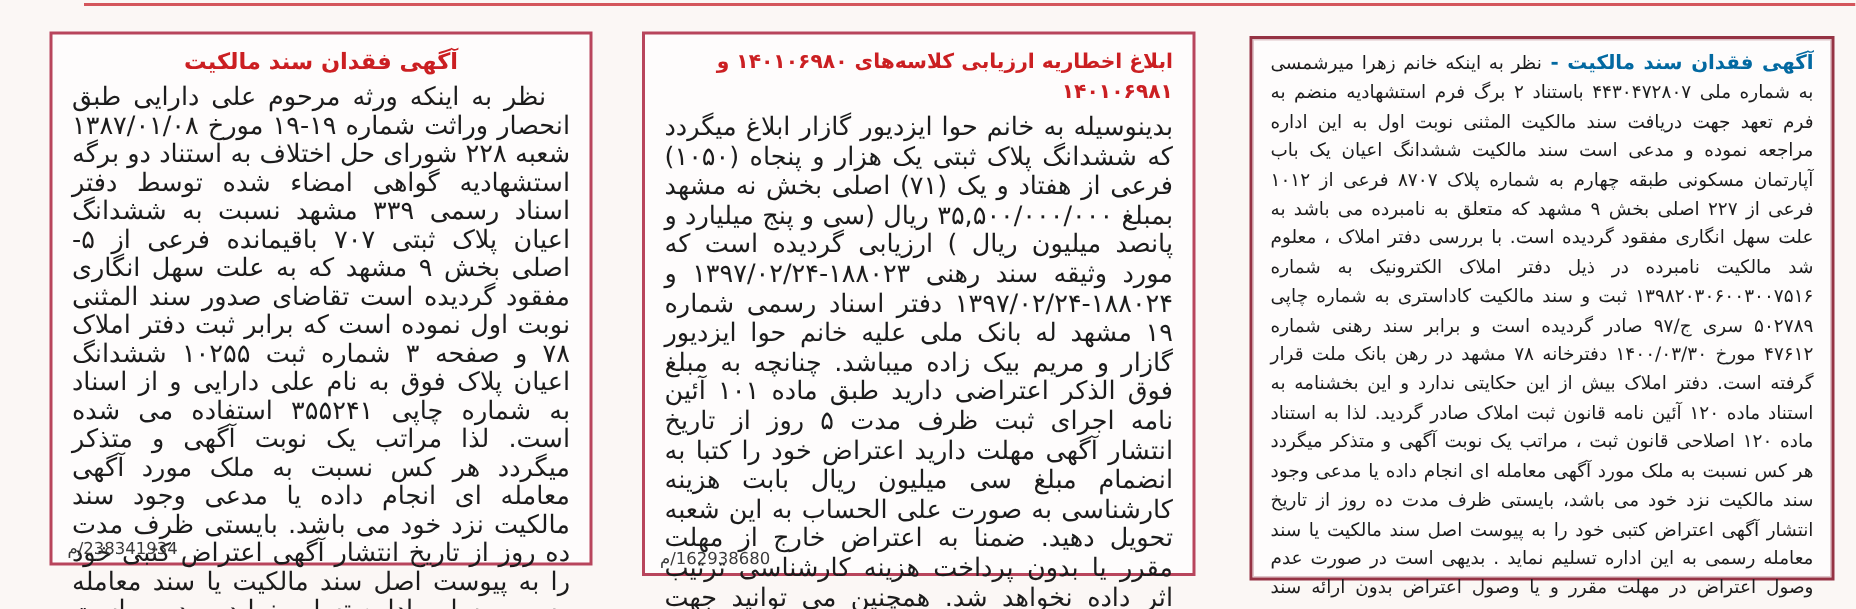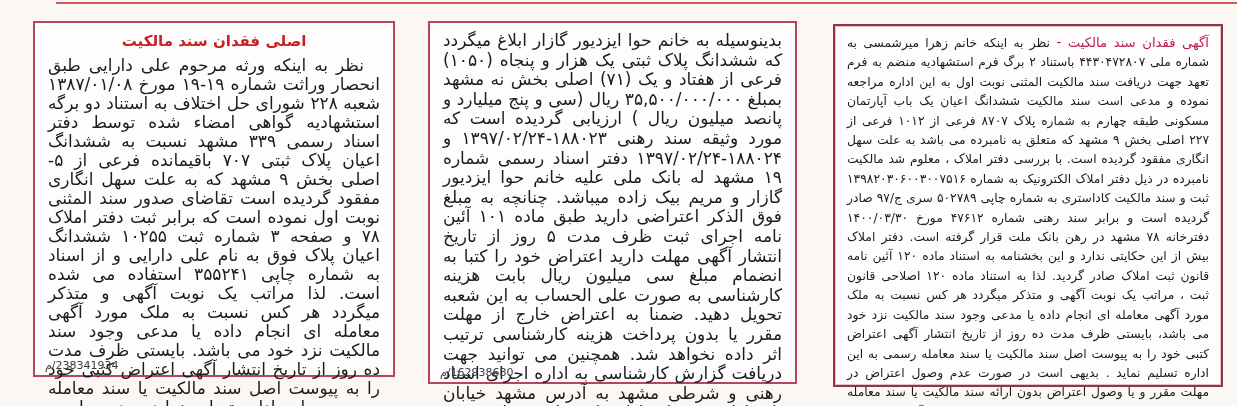--- a/index.html
+++ b/index.html
@@ -35,21 +35,21 @@
     font-size:13.5px;line-height:20px;margin:0 0 5px 0;
   }
   .body-text{
     font-size:17px;line-height:19px;
     text-align:justify;text-align-last:right;
     margin:0;
   }
   .body-text.indent{text-indent:16px;}
   .notice-middle .body-text{line-height:19.6px;}
   .notice-right .body-text{font-size:12.3px;line-height:19.4px;}
-  .inline-title{font-weight:normal;color:#be185d;font-size:13.2px;}
+  .inline-title{font-weight:bold;color:#0369a1;font-size:13.2px;}
   .sig{
     font-size:12.4px;line-height:19px;margin:1px 0 0 0;
     text-align:justify;text-align-last:left;
   }
   .sig-middle{
     font-weight:bold;color:#7f1d1d;
     text-align:right;text-align-last:right;
     font-size:12.6px;line-height:20px;margin-top:16px;
   }
   .ref{
@@ -63,27 +63,28 @@
     font-size:11px;color:#3a3a3a;letter-spacing:1.5px;
   }
   .ref-row .num{direction:ltr;unicode-bidi:bidi-override;}
 </style>
 </head>
 <body>
 
 <div class="top-rule"></div>
 
 <div class="notice notice-left">
-  <div class="title-center">اصلی فقدان سند مالکیت</div>
+  <div class="title-center">آگهی فقدان سند مالکیت</div>
   <p class="body-text indent">نظر به اینکه ورثه مرحوم علی دارایی طبق انحصار وراثت شماره ۱۹-۱۹ مورخ ۱۳۸۷/۰۱/۰۸ شعبه ۲۲۸ شورای حل اختلاف به استناد دو برگه استشهادیه گواهی امضاء شده توسط دفتر اسناد رسمی ۳۳۹ مشهد نسبت به ششدانگ اعیان پلاک ثبتی ۷۰۷ باقیمانده فرعی از ۵- اصلی بخش ۹ مشهد که به علت سهل انگاری مفقود گردیده است تقاضای صدور سند المثنی نوبت اول نموده است که برابر ثبت دفتر املاک ۷۸ و صفحه ۳ شماره ثبت ۱۰۲۵۵ ششدانگ اعیان پلاک فوق به نام علی دارایی و از اسناد به شماره چاپی ۳۵۵۲۴۱ استفاده می شده است. لذا مراتب یک نوبت آگهی و متذکر میگردد هر کس نسبت به ملک مورد آگهی معامله ای انجام داده یا مدعی وجود سند مالکیت نزد خود می باشد. بایستی ظرف مدت ده روز از تاریخ انتشار آگهی اعتراض کتبی خود را به پیوست اصل سند مالکیت یا سند معامله رسمی به این اداره تسلیم نماید . بدیهی است در صورت عدم وصول اعتراض در مهلت مقرر و یا وصول اعتراض بدون ارائه سند مالکیت یا سند معامله رسمی نسبت به صدور سند مالکیت المثنی و تسلیم آن به متقاضی اقدام خواهد شد .</p>
   <p class="sig">م الف ۸۳۶ علی فضلی&nbsp;&nbsp;&nbsp; رئیس اداره ثبت اسناد و املاک منطقه یک مشهد</p>
   <div class="ref"><span>م/</span><span>238341934</span></div>
 </div>
 
 <div class="notice notice-middle">
+  <div class="title-line">ابلاغ اخطاریه ارزیابی کلاسه‌های ۱۴۰۱۰۶۹۸۰ و ۱۴۰۱۰۶۹۸۱</div>
   <p class="body-text">بدینوسیله به خانم حوا ایزدیور گازار ابلاغ میگردد که ششدانگ پلاک ثبتی یک هزار و پنجاه (۱۰۵۰) فرعی از هفتاد و یک (۷۱) اصلی بخش نه مشهد بمبلغ ۳۵,۵۰۰/۰۰۰/۰۰۰ ریال (سی و پنج میلیارد و پانصد میلیون ریال ) ارزیابی گردیده است که مورد وثیقه سند رهنی ۱۸۸۰۲۳-۱۳۹۷/۰۲/۲۴ و ۱۸۸۰۲۴-۱۳۹۷/۰۲/۲۴ دفتر اسناد رسمی شماره ۱۹ مشهد له بانک ملی علیه خانم حوا ایزدیور گازار و مریم بیک زاده میباشد. چنانچه به مبلغ فوق الذکر اعتراضی دارید طبق ماده ۱۰۱ آئین نامه اجرای ثبت ظرف مدت ۵ روز از تاریخ انتشار آگهی مهلت دارید اعتراض خود را کتبا به انضمام مبلغ سی میلیون ریال بابت هزینه کارشناسی به صورت علی الحساب به این شعبه تحویل دهید. ضمنا به اعتراض خارج از مهلت مقرر یا بدون پرداخت هزینه کارشناسی ترتیب اثر داده نخواهد شد. همچنین می توانید جهت دریافت گزارش کارشناسی به اداره اجرای اسناد رهنی و شرطی مشهد به آدرس مشهد خیابان پاسداران نبش پاسداران ۳/۱ مراجعه نمایید.</p>
   <p class="sig sig-middle">م الف ۸۳۵- اداره اجرای اسناد رهنی و شرطی مشهد</p>
   <div class="ref"><span>م/</span><span>162938680</span></div>
 </div>
 
 <div class="notice notice-right">
   <p class="body-text"><span class="inline-title">آگهی فقدان سند مالکیت - </span><span>نظر به اینکه خانم زهرا میرشمسی به شماره ملی ۴۴۳۰۴۷۲۸۰۷ باستناد ۲ برگ فرم استشهادیه منضم به فرم تعهد جهت دریافت سند مالکیت المثنی نوبت اول به این اداره مراجعه نموده و مدعی است سند مالکیت ششدانگ اعیان یک باب آپارتمان مسکونی طبقه چهارم به شماره پلاک ۸۷۰۷ فرعی از ۱۰۱۲ فرعی از ۲۲۷ اصلی بخش ۹ مشهد که متعلق به نامبرده می باشد به علت سهل انگاری مفقود گردیده است. با بررسی دفتر املاک ، معلوم شد مالکیت نامبرده در ذیل دفتر املاک الکترونیک به شماره ۱۳۹۸۲۰۳۰۶۰۰۳۰۰۷۵۱۶ ثبت و سند مالکیت کاداستری به شماره چاپی ۵۰۲۷۸۹ سری ج/۹۷ صادر گردیده است و برابر سند رهنی شماره ۴۷۶۱۲ مورخ ۱۴۰۰/۰۳/۳۰ دفترخانه ۷۸ مشهد در رهن بانک ملت قرار گرفته است. دفتر املاک بیش از این حکایتی ندارد و این بخشنامه به استناد ماده ۱۲۰ آئین نامه قانون ثبت املاک صادر گردید. لذا به استناد ماده ۱۲۰ اصلاحی قانون ثبت ، مراتب یک نوبت آگهی و متذکر میگردد هر کس نسبت به ملک مورد آگهی معامله ای انجام داده یا مدعی وجود سند مالکیت نزد خود می باشد، بایستی ظرف مدت ده روز از تاریخ انتشار آگهی اعتراض کتبی خود را به پیوست اصل سند مالکیت یا سند معامله رسمی به این اداره تسلیم نماید . بدیهی است در صورت عدم وصول اعتراض در مهلت مقرر و یا وصول اعتراض بدون ارائه سند مالکیت یا سند معامله رسمی نسبت به صدور سند مالکیت المثنی و تسلیم آن به متقاضی اقدام خواهد شد. م الف ۸۳۸- رئیس اداره ثبت اسناد و املاک ناحیه یک مشهد مقدس - علی فضلی</span></p>
 </div>
 
 </body></html>

